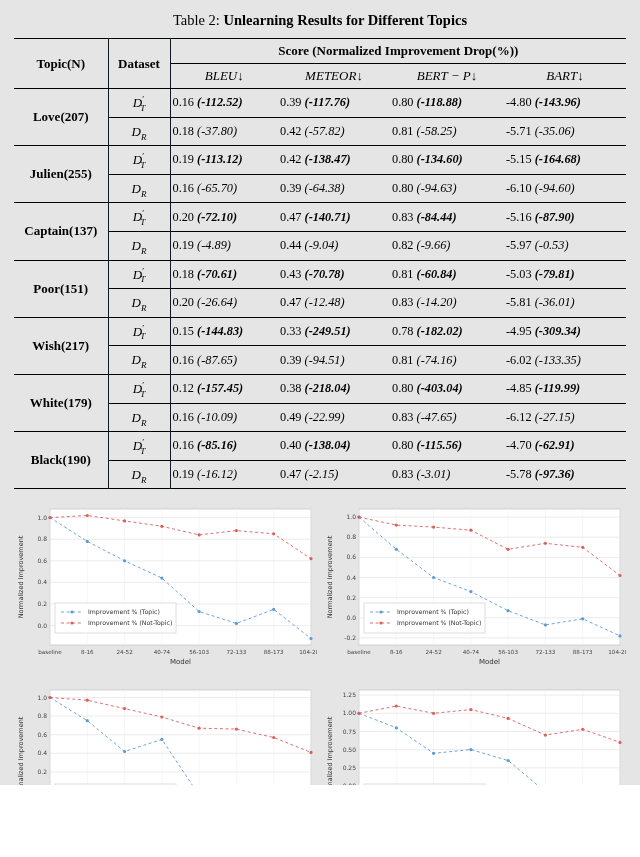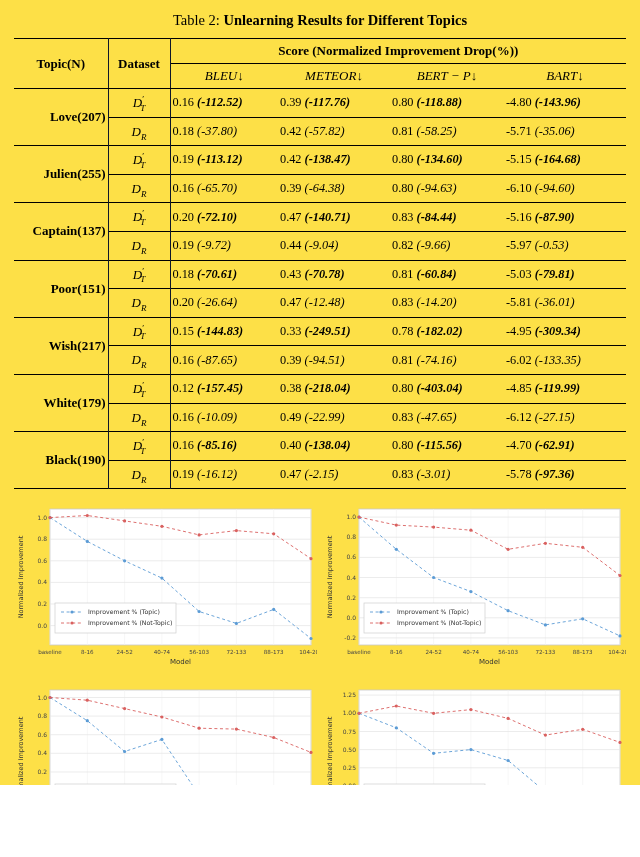--- a/index.html
+++ b/index.html
@@ -1,36 +1,36 @@
 <!DOCTYPE html>
 <html><head>
 <meta charset="utf-8">
 <style>
   html,body { margin:0; padding:0; background:#ffffff; }
   .page {
     width:640px; height:785px; box-sizing:border-box;
     padding:10px 14px 6px 14px;
     font-family:"Liberation Serif", serif;
-    color:#000; background:#fde047;
+    color:#000; background:#e5e5e5;
     overflow:hidden;
   }
   .table-title { text-align:center; font-size:14.5px; margin:2px 0 9px 0; }
   .table-title .cap { font-weight:700; }
 
   table.results {
     border-collapse:collapse; table-layout:fixed; width:612px;
     border-top:1.6px solid #000; border-bottom:1.6px solid #000;
   }
   table.results th, table.results td { padding:4px 2px; vertical-align:middle; }
   thead th { border-bottom:1px solid #000; text-align:center; }
   thead th.head { font-weight:700; font-size:13px; }
   thead th.metric { font-style:italic; font-weight:400; font-size:13px; }
   tbody td { border-top:1px solid #000; }
   .v-r { border-right:1px solid #0f172a; }
-  td.topic { font-weight:700; font-size:13px; text-align:right; padding-left:5px; }
+  td.topic { font-weight:700; font-size:13px; text-align:center; padding-left:5px; }
   td.dataset { text-align:center; }
   td.num { text-align:left; font-size:12.3px; white-space:nowrap; }
   .val { font-style:normal; }
   .drop { font-style:italic; }
   .drop.b { font-weight:700; }
   .ds { font-size:13px;text-align:center; }
   .ds i { font-style:italic; }
   .ds-prime { font-size:9px; vertical-align:5px; }
   sub.ds-sub { font-size:9px; }
   sub.ds-sub i { font-style:italic; }
@@ -114,21 +114,21 @@
         <tr>
           <td class="topic v-r" rowspan="2">Captain(137)</td>
           <td class="dataset v-r"><span class="ds"><i>D</i><span class="ds-prime">′</span><sub class="ds-sub tuck"><i>T</i></sub></span></td>
           <td class="num"><span class="val">0.20</span><span class="drop b"> (-72.10)</span></td>
           <td class="num"><span class="val">0.47</span><span class="drop b"> (-140.71)</span></td>
           <td class="num"><span class="val">0.83</span><span class="drop b"> (-84.44)</span></td>
           <td class="num"><span class="val">-5.16</span><span class="drop b"> (-87.90)</span></td>
         </tr>
         <tr>
           <td class="dataset v-r"><span class="ds"><i>D</i><sub class="ds-sub"><i>R</i></sub></span></td>
-          <td class="num"><span class="val">0.19</span><span class="drop"> (-9.72)</span></td>
+          <td class="num"><span class="val">0.19</span><span class="drop"> (-4.89)</span></td>
           <td class="num"><span class="val">0.44</span><span class="drop"> (-9.04)</span></td>
           <td class="num"><span class="val">0.82</span><span class="drop"> (-9.66)</span></td>
           <td class="num"><span class="val">-5.97</span><span class="drop"> (-0.53)</span></td>
         </tr>
         <tr>
           <td class="topic v-r" rowspan="2">Poor(151)</td>
           <td class="dataset v-r"><span class="ds"><i>D</i><span class="ds-prime">′</span><sub class="ds-sub tuck"><i>T</i></sub></span></td>
           <td class="num"><span class="val">0.18</span><span class="drop b"> (-70.61)</span></td>
           <td class="num"><span class="val">0.43</span><span class="drop b"> (-70.78)</span></td>
           <td class="num"><span class="val">0.81</span><span class="drop b"> (-60.84)</span></td>

